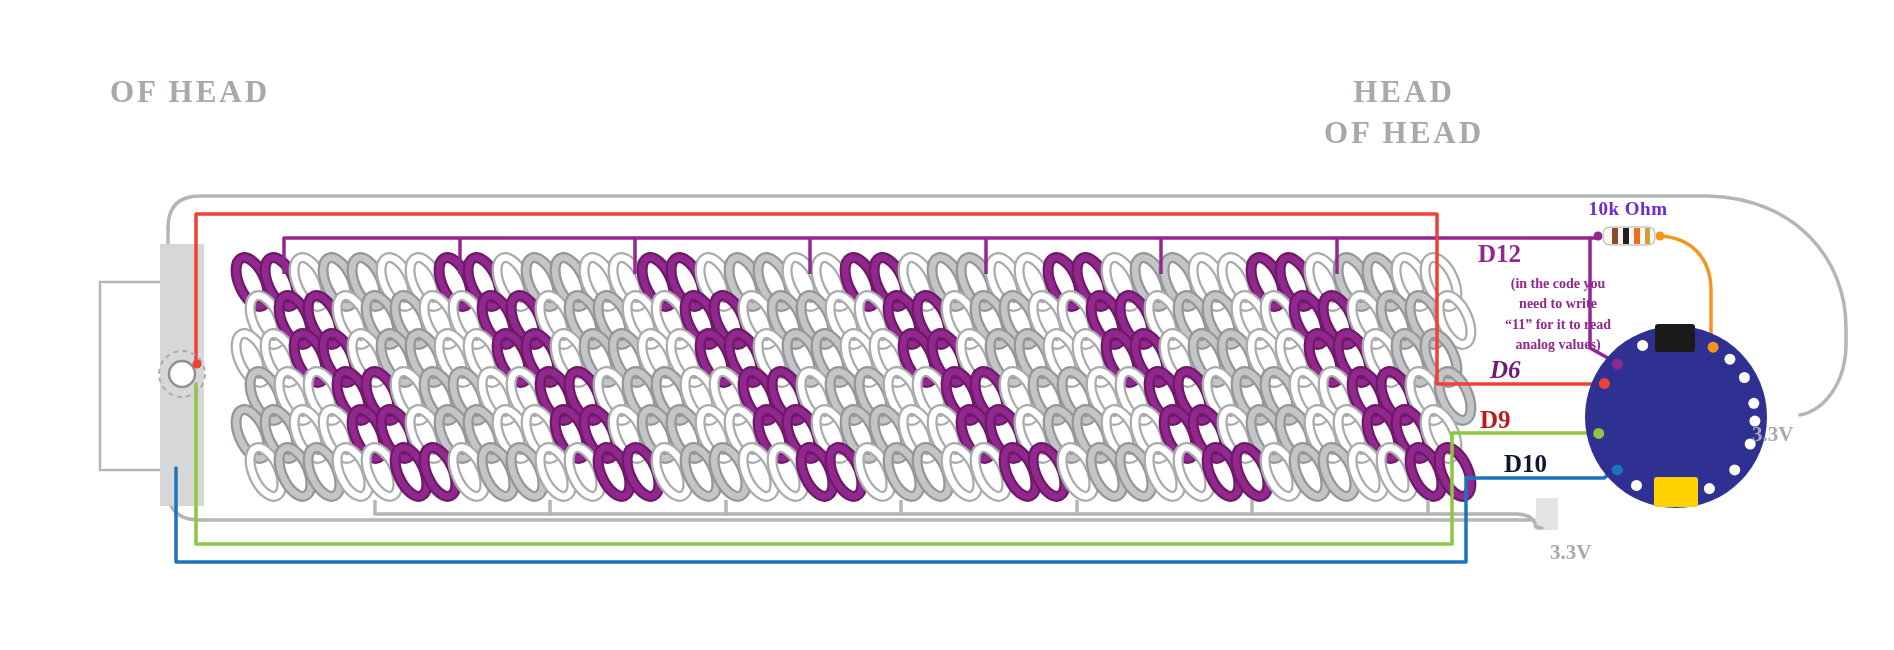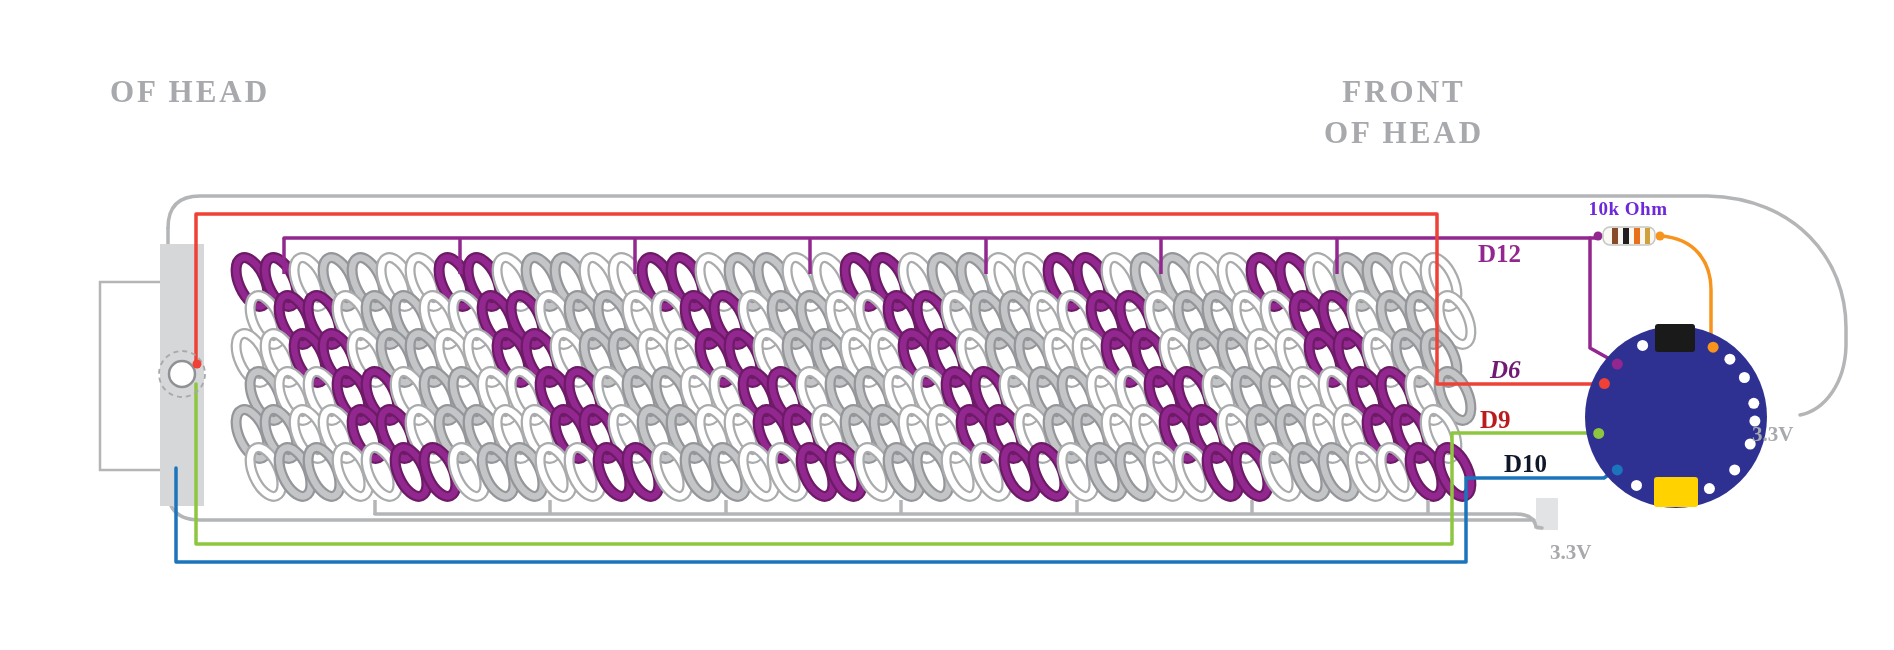--- a/index.html
+++ b/index.html
@@ -1115,28 +1115,34 @@
           <circle cx="1750.2" cy="444.0" r="5.5" fill="#ffffff"></circle>
           <circle cx="1754.9" cy="421.1" r="5.5" fill="#ffffff"></circle>
         </g>
     </g>
   </svg>
 
   <div class="lbl hdr" style="left: 80px; top: 72px; color: rgb(167, 169, 172);">
     <div>OF HEAD</div>
   </div>
   <div class="lbl hdr" style="left: 1294px; top: 72px; color: rgb(167, 169, 172);">
-    <div>FRONT</div>
+    <div>HEAD</div>
     <div>OF HEAD</div>
   </div>
 
   <div class="lbl res-lbl" style="left: 1553px; top: 198px; color: #6d28d9;">10k Ohm</div>
 
   <div class="lbl pin" style="left: 1478px; top: 240px; width: 100px; color: rgb(146, 39, 143);">D12</div>
 
+  <div class="lbl note" style="left: 1478px; top: 274px; color: rgb(146, 39, 143);">
+    <div>(in the code you</div>
+    <div>need to write</div>
+    <div>“11” for it to read</div>
+    <div>analog values)</div>
+  </div>
 
   <div class="lbl pin" style="left: 1490px; top: 356px; color: #701a75; font-style: italic;">D6</div>
   <div class="lbl pin" style="left: 1480px; top: 406px; color: #b91c1c;">D9</div>
   <div class="lbl pin" style="left: 1504px; top: 450px; color: #0f172a;">D10</div>
 
   <div class="lbl small33" style="left: 1752px; top: 406px; color: rgb(167, 169, 172);">3.3V</div>
   <div class="lbl small33" style="left: 1550px; top: 524px; color: rgb(167, 169, 172);">3.3V</div>
 </div>
 
 </body></html>

